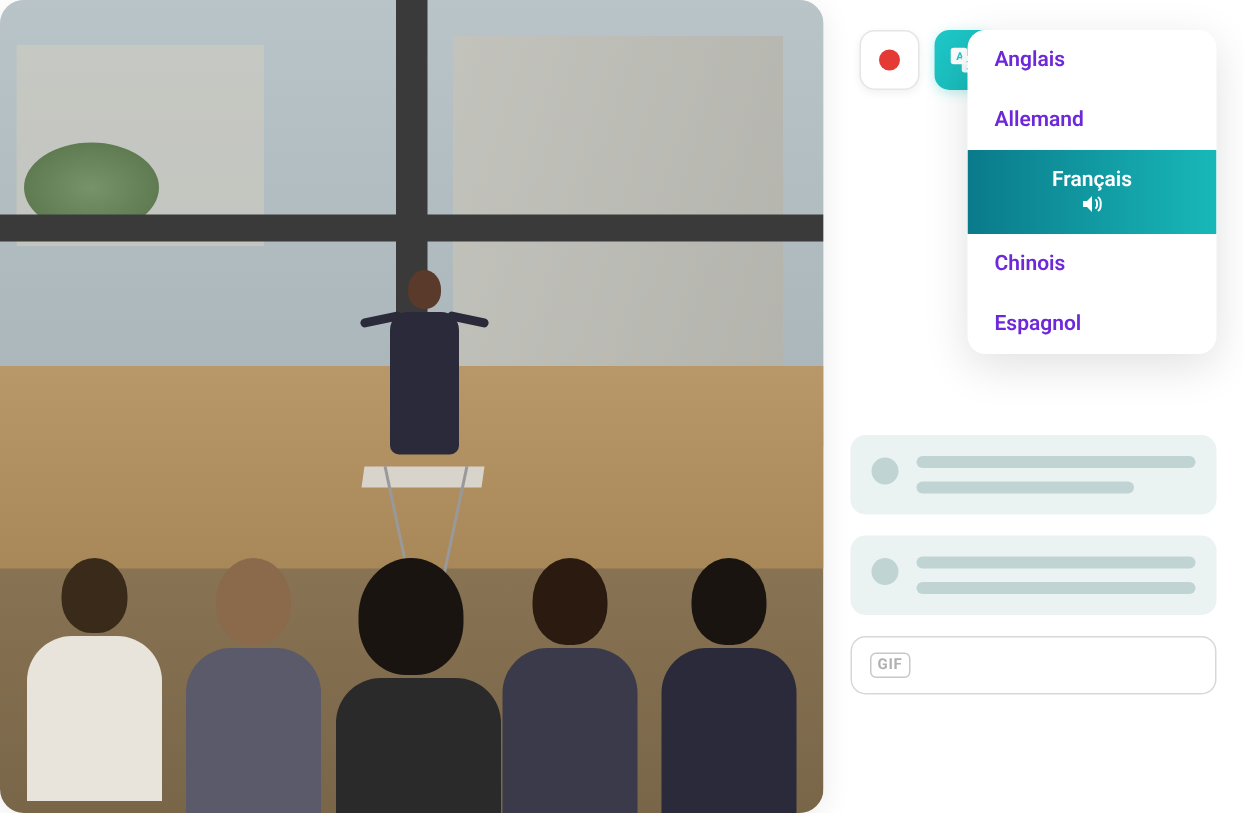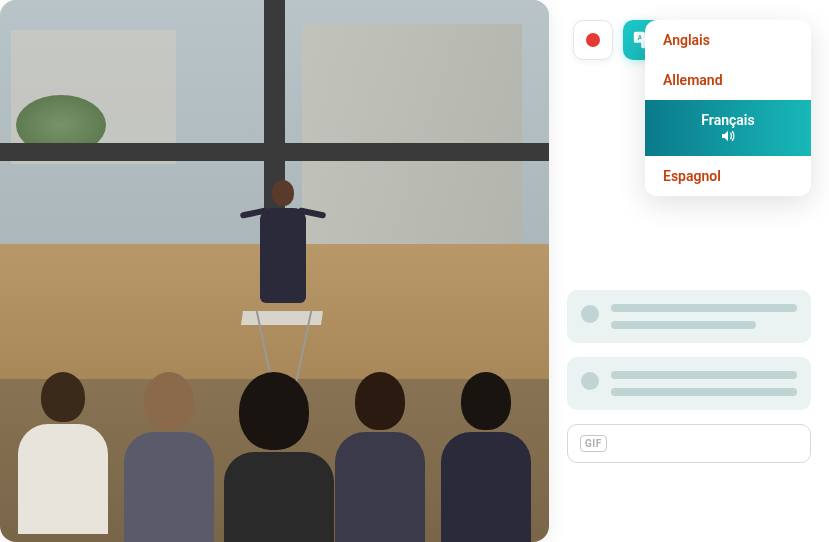--- a/index.html
+++ b/index.html
@@ -216,21 +216,21 @@
       border-radius: 12px;
       box-shadow: 0 8px 30px rgba(0,0,0,0.12);
       overflow: hidden;
       z-index: 10;
     }
     
     .dropdown-item {
       padding: 12px 18px;
       font-size: 14px;
       font-weight: 600;
-      color: #c2410c;
+      color: #6d28d9;
       cursor: pointer;
       display: flex;
       align-items: center;
       justify-content: space-between;
     }
     .dropdown-item.selected {
       background: linear-gradient(90deg, #0a7a8a 0%, #18b8b8 100%);
       color: #fff;
       flex-direction: column;
     }
@@ -359,20 +359,23 @@
     </div>
     <div class="dropdown-item selected">
       <span>Français</span>
       <svg class="speaker-icon" viewBox="0 0 24 24" fill="#fff">
         <path d="M3 9v6h4l5 5V4L7 9H3z"></path>
         <path d="M16 8c1.5 1 1.5 7 0 8" stroke="#fff" stroke-width="2" fill="none" stroke-linecap="round"></path>
         <path d="M18.5 5.5c3 2 3 11 0 13" stroke="#fff" stroke-width="2" fill="none" stroke-linecap="round"></path>
       </svg>
     </div>
     <div class="dropdown-item">
+      <span>Chinois</span>
+    </div>
+    <div class="dropdown-item">
       <span>Espagnol</span>
     </div>
   </div>
 
   <div class="chat-area">
     <div class="chat-bubble">
       <div class="chat-avatar"></div>
       <div class="chat-lines">
         <div class="chat-line"></div>
         <div class="chat-line short"></div>

